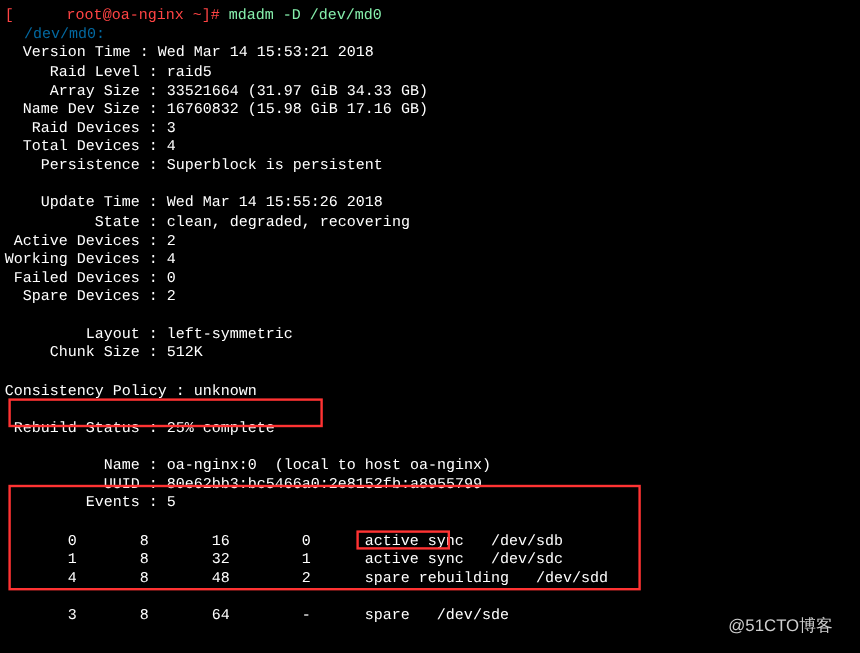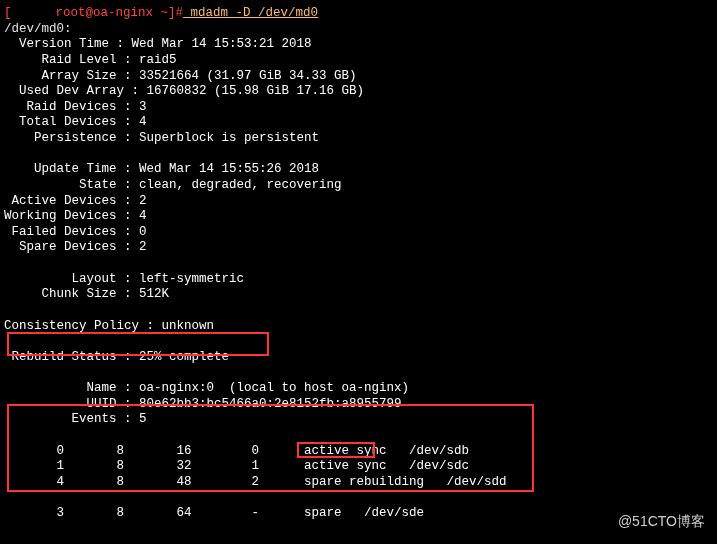--- a/index.html
+++ b/index.html
@@ -16,22 +16,22 @@
       width: 717px;
       height: 544px;
       position: relative;
       padding: 6px 4px;
     }
     .prompt-user { color: #ff4444; margin-left: 44px; }
     .prompt-at { color: #ff4444; }
     .prompt-host { color: #ff4444; }
     .prompt-tilde { color: #ff4444; }
     .prompt-bracket { color: #ff4444; }
-    .cmd-text { color: #fdba74; text-decoration: underline; }
-    .device-path { color: #e5e5e5; }
+    .cmd-text { color: #86efac; }
+    .device-path { color: #0369a1; margin-left: 16px; }
     .line { white-space: pre; }
     .highlight-box-1 {
       position: absolute;
       border: 2px solid #ff3333;
       pointer-events: none;
     }
     .box-rebuild {
       top: 332px;
       left: 7px;
       width: 262px;
@@ -44,40 +44,40 @@
       height: 16px;
     }
     .box-table {
       top: 404px;
       left: 7px;
       width: 527px;
       height: 88px;
     }
     .watermark {
       position: absolute;
-      right: 12px;
+      right: 23px;
       bottom: 14px;
       color: #cfcfcf;
       font-family: "Microsoft YaHei", sans-serif;
       font-size: 14px;
     }
     .content {
       color: #fff;
     }
   </style>
 </head>
 <body>
 
 <div class="content">
 <div class="line"><span class="prompt-bracket">[</span><span class="prompt-user">root</span><span class="prompt-at">@</span><span class="prompt-host">oa-nginx</span><span class="prompt-tilde"> ~</span><span class="prompt-bracket">]#</span><span class="cmd-text"> mdadm -D /dev/md0</span></div>
 <div class="line device-path">/dev/md0:</div>
 <div class="line"><span>  Version Time :</span><span> Wed Mar 14 15:53:21 2018</span></div>
 <div class="line"><span>     Raid Level :</span><span> raid5</span></div>
 <div class="line"><span>     Array Size :</span><span> 33521664 (31.97 GiB 34.33 GB)</span></div>
-<div class="line"><span>  Used Dev Array :</span><span> 16760832 (15.98 GiB 17.16 GB)</span></div>
+<div class="line"><span>  Name Dev Size :</span><span> 16760832 (15.98 GiB 17.16 GB)</span></div>
 <div class="line"><span>   Raid Devices :</span><span> 3</span></div>
 <div class="line"><span>  Total Devices :</span><span> 4</span></div>
 <div class="line"><span>    Persistence :</span><span> Superblock is persistent</span></div>
 <div class="line">&nbsp;</div>
 <div class="line"><span>    Update Time :</span><span> Wed Mar 14 15:55:26 2018</span></div>
 <div class="line"><span>          State :</span><span> clean, degraded, recovering</span></div>
 <div class="line"><span> Active Devices :</span><span> 2</span></div>
 <div class="line"><span>Working Devices :</span><span> 4</span></div>
 <div class="line"><span> Failed Devices :</span><span> 0</span></div>
 <div class="line"><span>  Spare Devices :</span><span> 2</span></div>

